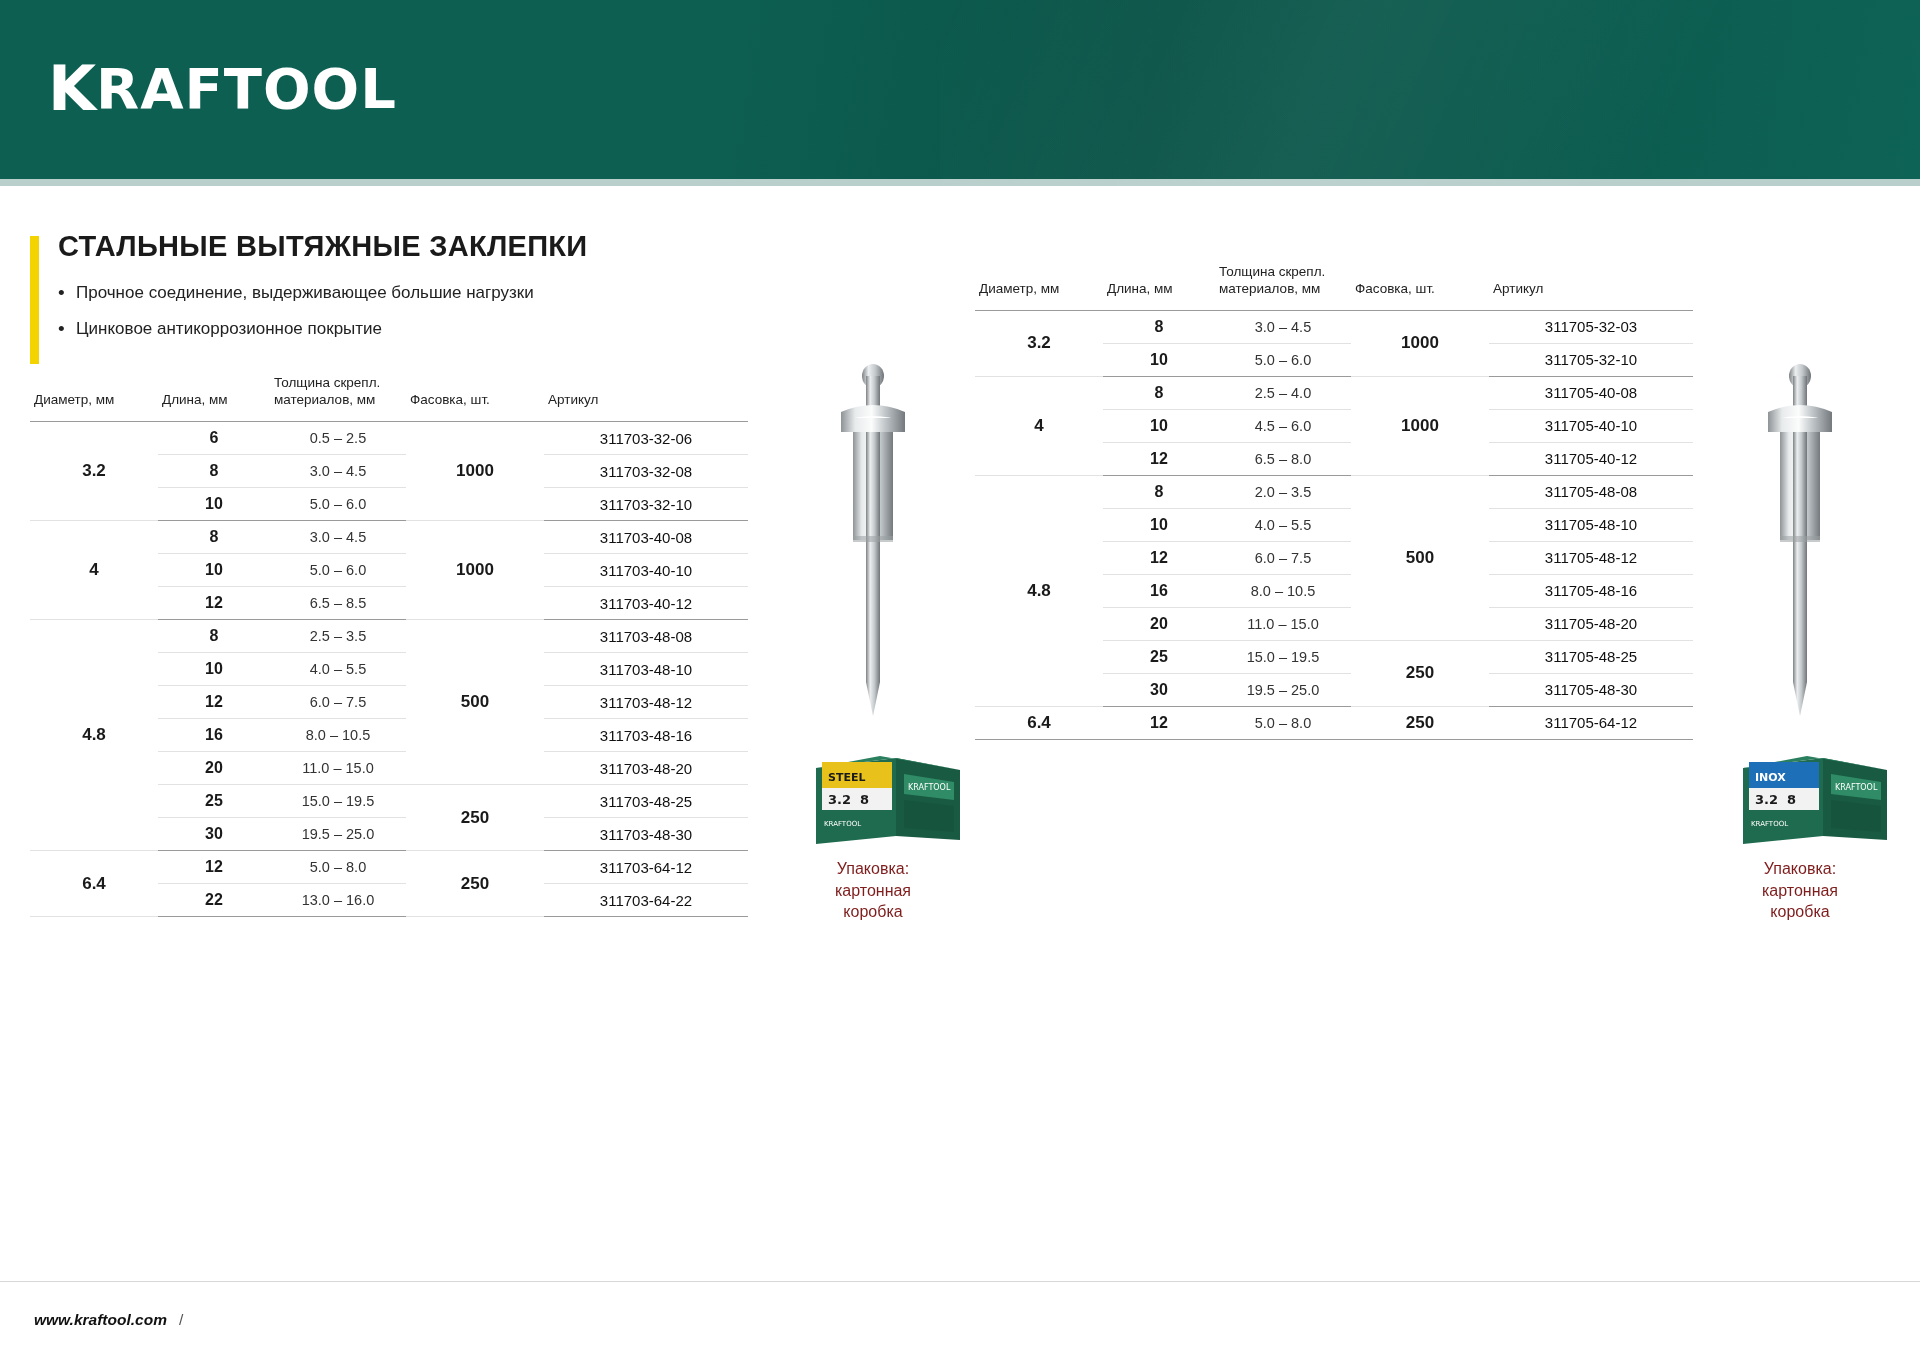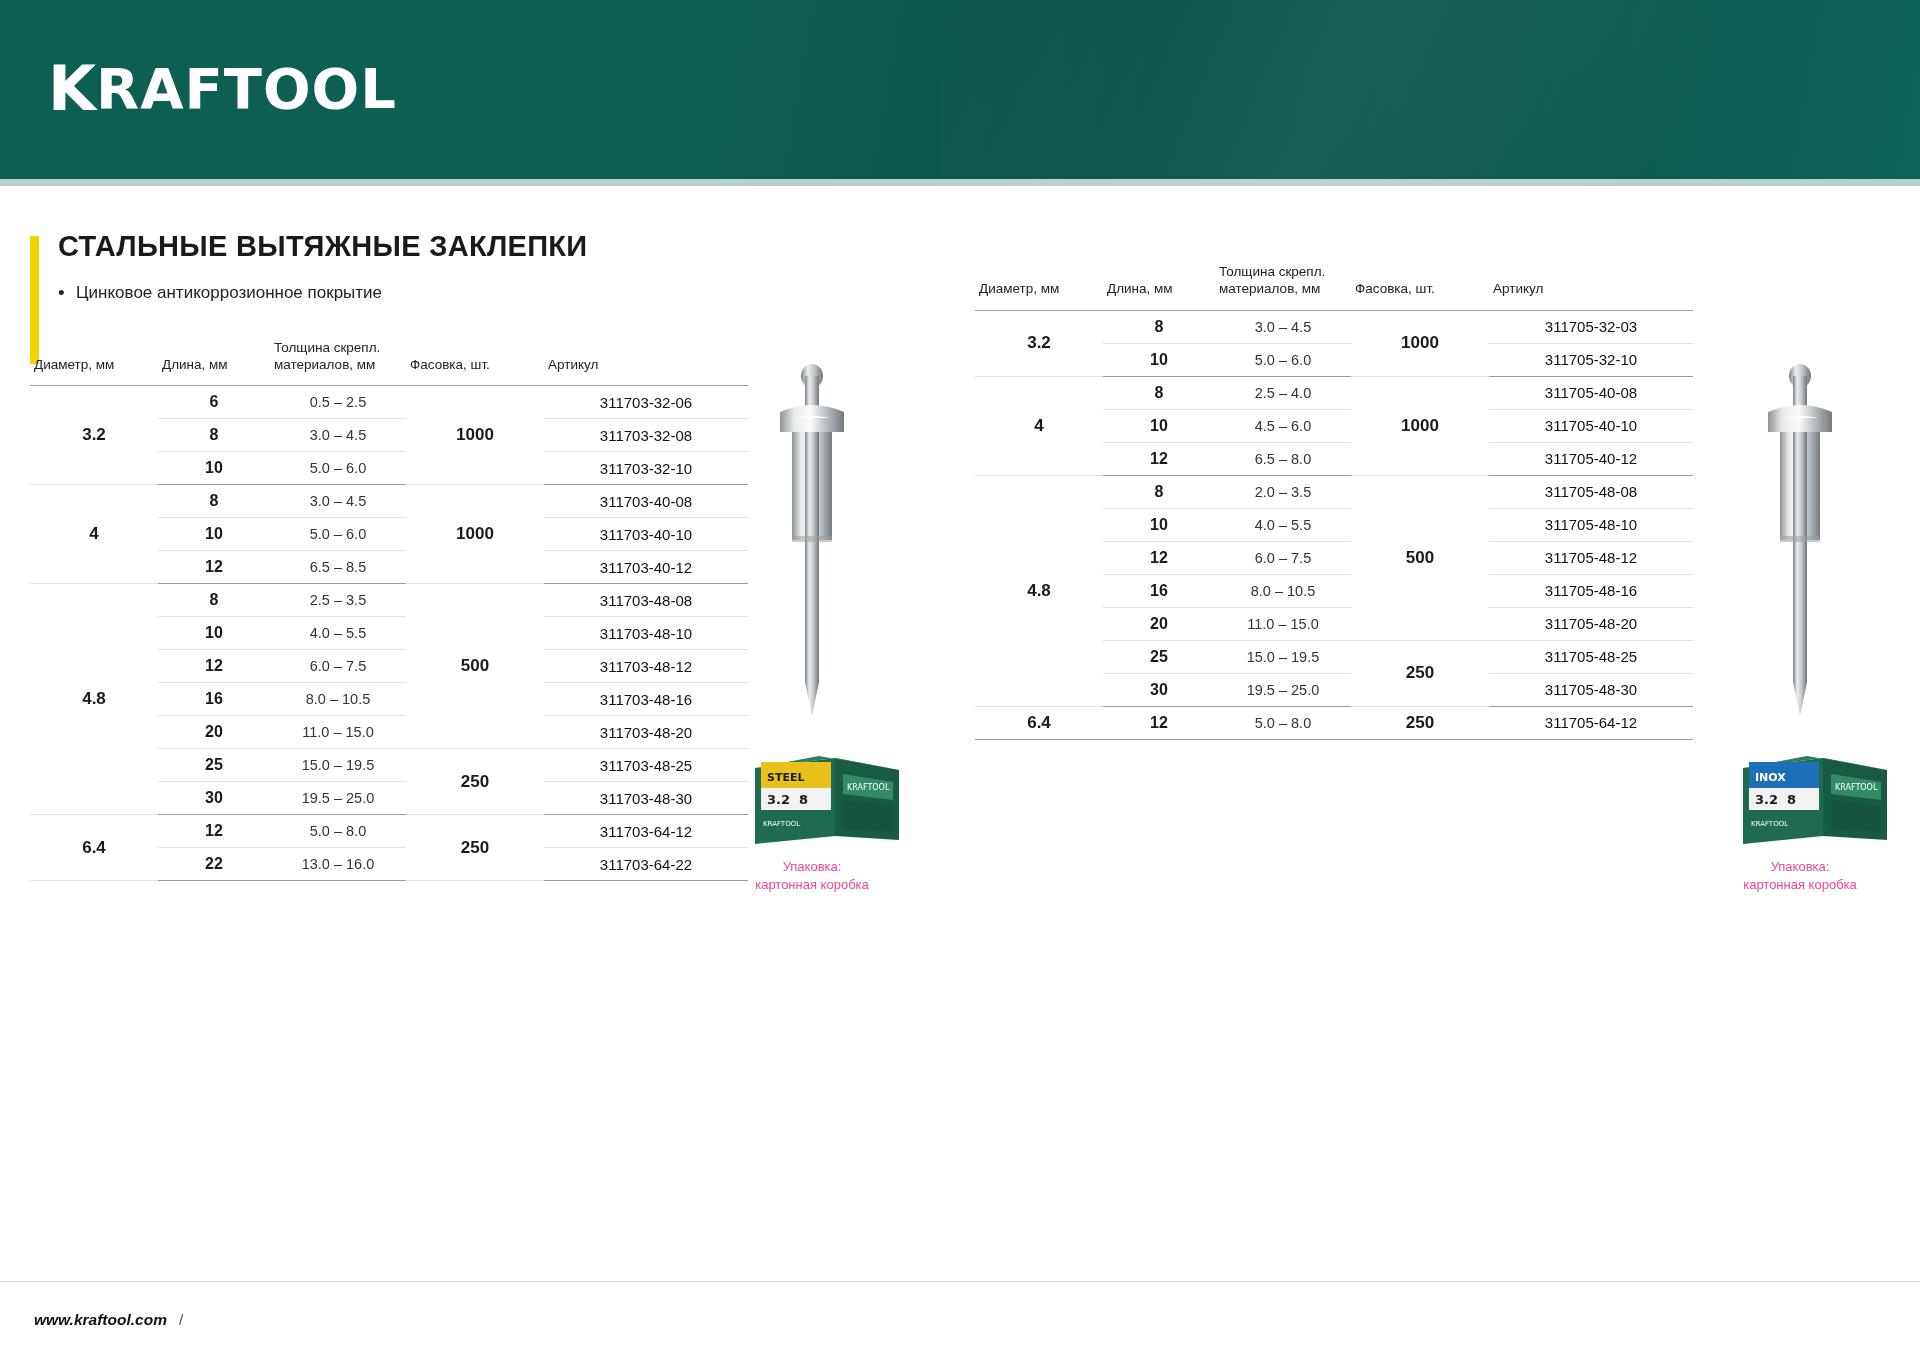--- a/index.html
+++ b/index.html
@@ -98,27 +98,27 @@
   td.pack { font-size: 17px; font-weight: bold; }
   td.art  { font-size: 15px; color: #111; }
   .c-diam  { width: 128px; }
   .c-len   { width: 112px; }
   .c-thick { width: 136px; }
   .c-pack  { width: 138px; }
   .c-art   { width: 204px; }
 
   
   .rivet { position: absolute; top: 360px; width: 130px; text-align: center; }
-  .rivet-left  { left: 747px; text-align: center; }
+  .rivet-left  { left: 808px; text-align: center; }
   .rivet-right { left: 1735px; }
   .rivet svg { display: block; margin: 0 auto; }
 
   .box-img { margin-top: 6px; }
   .pack-caption {
-    margin-top: 10px; font-size: 13px; color: #ec4899; line-height: 1.35;
+    margin-top: 10px; font-size: 16px; color: #7f1d1d; line-height: 1.35;
   }
 
   
   .footer {
     position: absolute; left: 0; bottom: 0; width: 1920px; height: 76px;
     border-top: 1px solid #d8d8d8;
     display: flex; align-items: center; padding-left: 34px;
   }
   .footer-site { font-size: 15.5px; color: #111; font-weight: bold; font-style: italic; }
   .footer-sep  { font-size: 15.5px; color: #555; margin: 0 12px; }
@@ -135,20 +135,21 @@
       <span class="logo-word">RAFTOOL</span>
     </div>
     <div class="header-underline"></div>
   </div>
 
   <div class="col col-left">
     <div class="title-row">
       <div class="accent-bar accent-yellow"></div>
       <div class="sect-title">СТАЛЬНЫЕ ВЫТЯЖНЫЕ ЗАКЛЕПКИ</div>
       <ul class="bullets">
+        <li>Прочное соединение, выдерживающее большие нагрузки</li>
         <li>Цинковое антикоррозионное покрытие</li>
       </ul>
     </div>
     <div class="table-wrap">
       <table class="spec">
         <thead>
           <tr>
             <th class="c-diam">Диаметр, мм</th>
             <th class="c-len">Длина, мм</th>
             <th class="c-thick">Толщина скрепл. материалов, мм</th>

